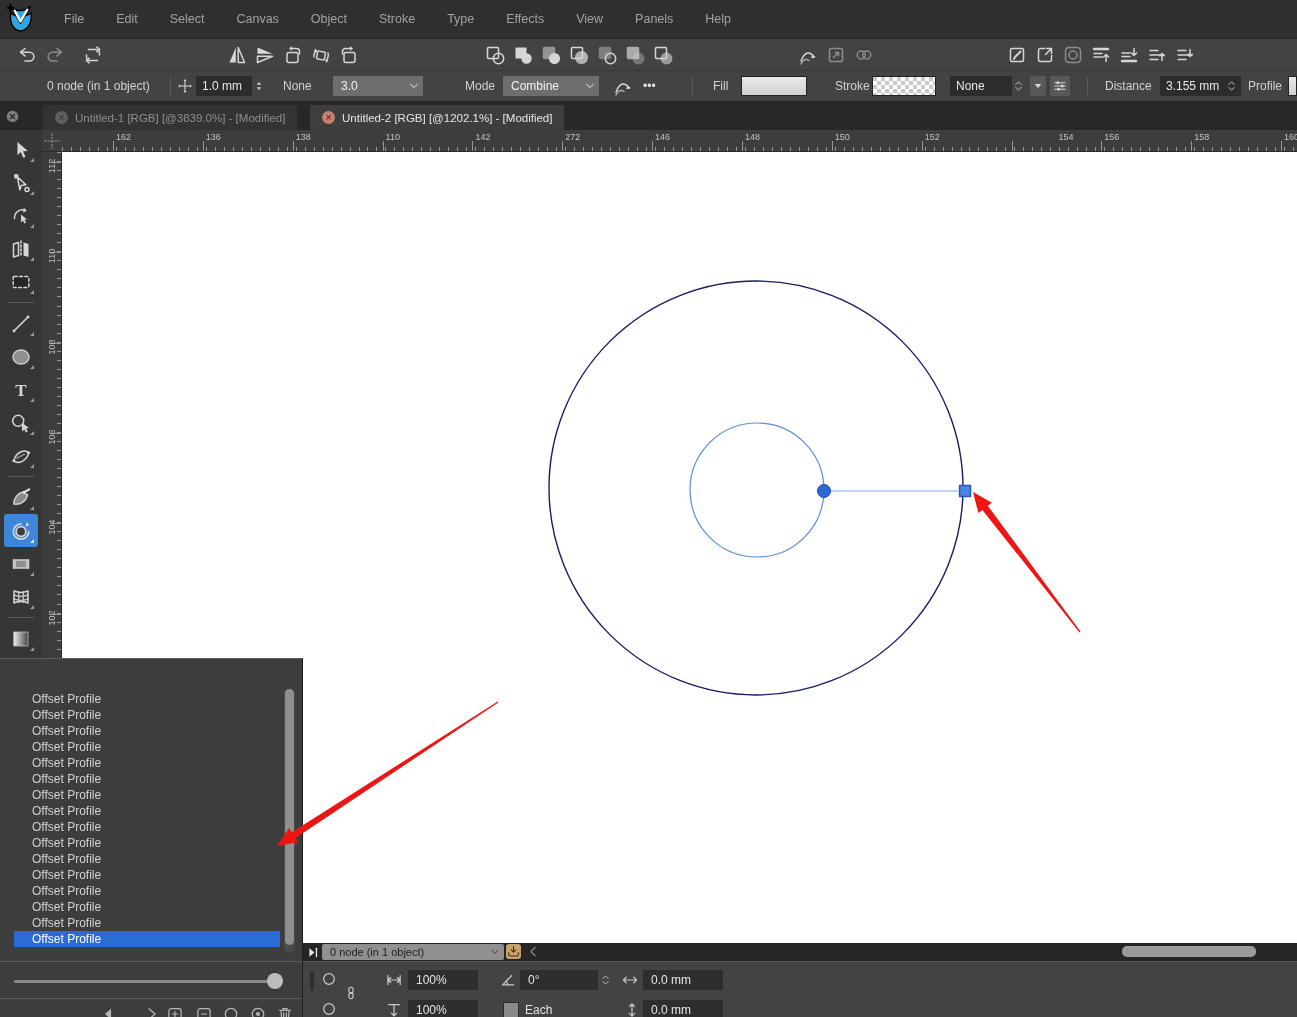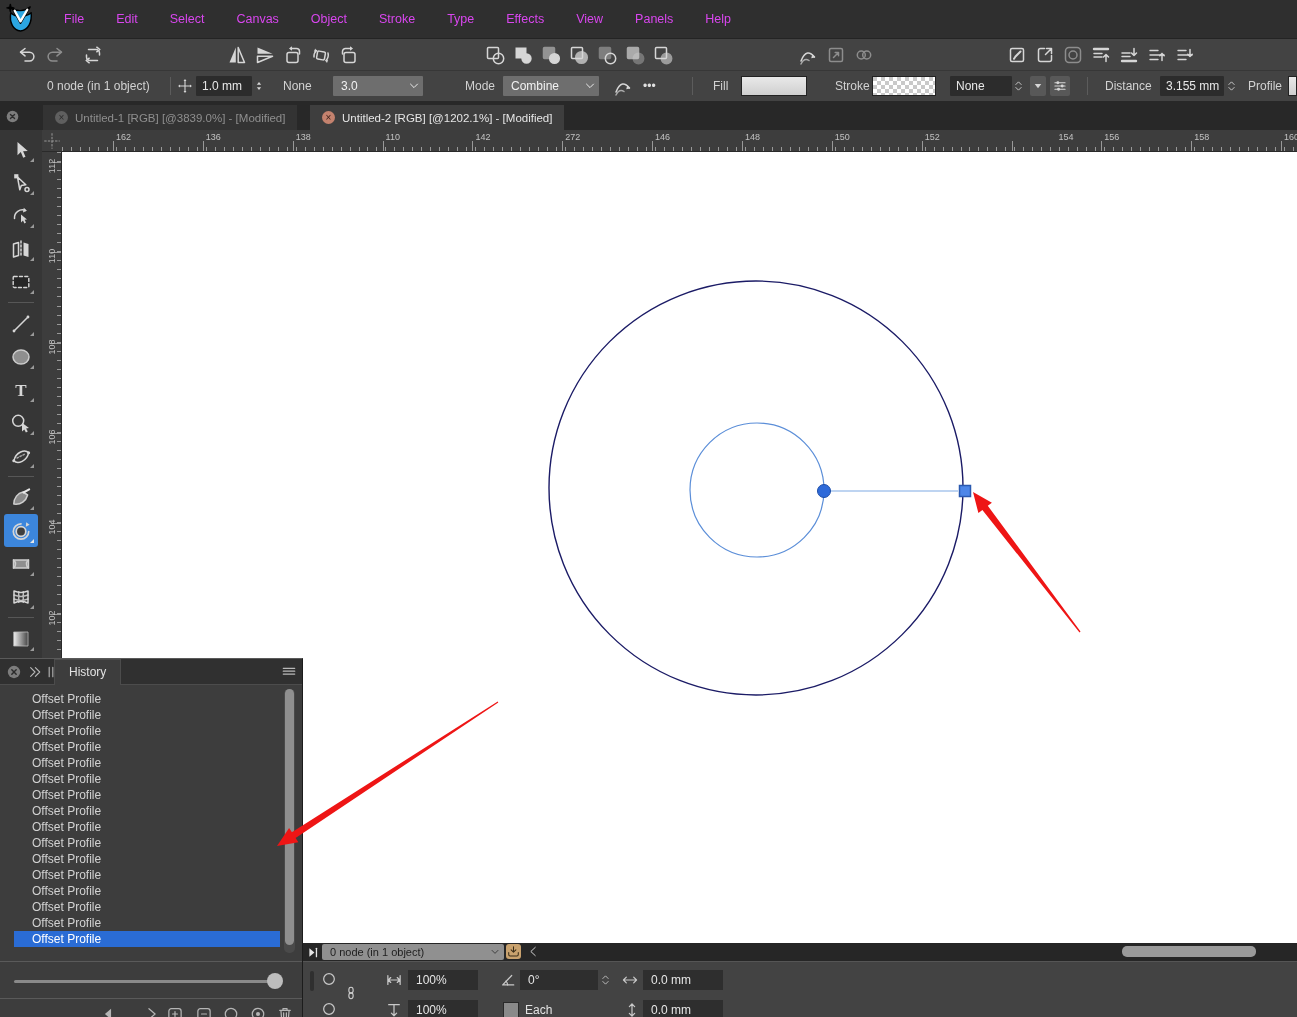--- a/index.html
+++ b/index.html
@@ -4,21 +4,21 @@
 <style>
   html,body{margin:0;padding:0;background:#1e1e1e;font-family:"Liberation Sans",sans-serif;}
   #app{position:relative;width:1297px;height:1017px;overflow:hidden;background:#434343;-webkit-font-smoothing:antialiased;}
   .ic{display:inline-flex;width:22px;height:22px;color:#d6d6d6;flex:0 0 auto;}
   .ic svg{width:100%;height:100%;display:block;}
   .dim{color:#8d8d8d;}
   
   .menubar{position:absolute;left:0;top:0;width:100%;height:38px;background:#2f2f2f;}
   .logo{position:absolute;left:5px;top:3px;width:31px;height:31px;}
   #menu{position:absolute;left:48px;top:0;height:38px;display:flex;}
-  .menu-item{padding:0 16px;font-size:12.5px;color:#d946ef;line-height:38px;}
+  .menu-item{padding:0 16px;font-size:12.5px;color:#a3a3a3;line-height:38px;}
   
   .toolbar{position:absolute;top:38px;left:0;width:100%;height:32px;background:#434343;border-top:1px solid #242424;box-sizing:border-box;}
   .tbgroup{position:absolute;top:0;height:32px;display:flex;align-items:center;}
   .tbgroup .ic{margin-right:6px;}
   
   .contextbar{position:absolute;top:70px;left:0;width:100%;height:31px;background:#434343;border-top:1px solid #373737;box-sizing:border-box;font-size:12px;}
   .cxlabel{position:absolute;top:0;line-height:30px;color:#d2d2d2;white-space:nowrap;}
   .cxsep{position:absolute;top:6px;width:1px;height:18px;background:#5c5c5c;}
   .field{position:absolute;top:5px;height:20px;background:#2c2c2c;color:#e8e8e8;line-height:20px;padding:0 6px;box-sizing:border-box;border-radius:1px;white-space:nowrap;}
   .ddown{position:absolute;top:5px;height:20px;background:#6e6e6e;color:#f2f2f2;line-height:20px;padding:0 20px 0 8px;box-sizing:border-box;border-radius:1px;white-space:nowrap;}
@@ -332,21 +332,21 @@
           <svg viewBox="0 0 22 22" fill="none" stroke="currentColor" stroke-width="1.5" stroke-linecap="round" stroke-linejoin="round">
             <path d="M4 6.5 H18 M4 11 H18 M4 15.5 H18"></path>
             <circle cx="8" cy="6.5" r="2" fill="currentColor" stroke="none"></circle>
             <circle cx="14" cy="11" r="2" fill="currentColor" stroke="none"></circle>
             <circle cx="9" cy="15.5" r="2" fill="currentColor" stroke="none"></circle>
           </svg>
         </span>
       </span>
     <span class="cxsep" style="left:1087px"></span>
     <span class="cxlabel" style="left:1105px">Distance</span>
-    <span class="field" style="left:1160px;width:64px">3.155 mm</span>
+    <span class="field" style="left:1160px;width:81px">3.155 mm</span>
     <span class="ic cxic" style="left:1225px;width:13px;height:20px;top:5px">
         <svg viewBox="0 0 22 22" fill="none" stroke="currentColor" stroke-width="1.5" stroke-linecap="round" stroke-linejoin="round">
           <path d="M6.5 8.5 L11 4 L15.5 8.5"></path>
           <path d="M6.5 13.5 L11 18 L15.5 13.5"></path>
         </svg>
       </span>
     <span class="cxlabel" style="left:1248px">Profile</span>
     <span class="swatch fillsw" style="left:1288px;width:9px"></span>
   </div>
 
@@ -859,44 +859,20 @@
     <span style="position:absolute;left:222px;top:38px;color:#e2e2e2;font-size:12px;line-height:20px">Each</span>
     <span class="ic tfic" style="left:320px;top:39px;width:18px;height:18px">
         <svg viewBox="0 0 22 22" fill="none" stroke="currentColor" stroke-width="1.5" stroke-linecap="round" stroke-linejoin="round">
           <path d="M11 3.5 V18.5 M7.8 6.8 L11 3.5 L14.2 6.8 M7.8 15.2 L11 18.5 L14.2 15.2"></path>
         </svg>
       </span>
     <span class="tf-field" style="left:340px;top:38px;width:80px">0.0 mm</span>
   </div>
 
   <div class="history">
-    <div class="hist-header">
-      <span class="ic hicon" style="left:6px">
-          <svg viewBox="0 0 22 22" fill="none" stroke="currentColor" stroke-width="1.5" stroke-linecap="round" stroke-linejoin="round">
-            <circle cx="11" cy="11" r="8.5" fill="#7d7d7d" stroke="none"></circle>
-            <path d="M8 8 L14 14 M14 8 L8 14" stroke="#2c2c2c" stroke-width="2"></path>
-          </svg>
-        </span>
-      <span class="ic hicon" style="left:27px">
-          <svg viewBox="0 0 22 22" fill="none" stroke="currentColor" stroke-width="1.5" stroke-linecap="round" stroke-linejoin="round">
-            <path d="M5 5 L11 11 L5 17 M11.5 5 L17.5 11 L11.5 17"></path>
-          </svg>
-        </span>
-      <span class="ic hicon" style="left:43px">
-          <svg viewBox="0 0 22 22" fill="none" stroke="currentColor" stroke-width="1.5" stroke-linecap="round" stroke-linejoin="round">
-            <path d="M8.5 4.5 V17.5 M13.5 4.5 V17.5"></path>
-          </svg>
-        </span>
-      <span class="hist-tab">History</span>
-      <span class="ic hicon" style="left:280px;width:18px;height:18px;top:4px">
-          <svg viewBox="0 0 22 22" fill="none" stroke="currentColor" stroke-width="1.5" stroke-linecap="round" stroke-linejoin="round">
-            <path d="M4 6.5 H18 M4 10 H18 M4 13.5 H18"></path>
-          </svg>
-        </span>
-    </div>
     <div id="hist-list">
         <div class="hist-row" style="top: 2px;">Offset Profile</div>
         <div class="hist-row" style="top: 18px;">Offset Profile</div>
         <div class="hist-row" style="top: 34px;">Offset Profile</div>
         <div class="hist-row" style="top: 50px;">Offset Profile</div>
         <div class="hist-row" style="top: 66px;">Offset Profile</div>
         <div class="hist-row" style="top: 82px;">Offset Profile</div>
         <div class="hist-row" style="top: 98px;">Offset Profile</div>
         <div class="hist-row" style="top: 114px;">Offset Profile</div>
         <div class="hist-row" style="top: 130px;">Offset Profile</div>

